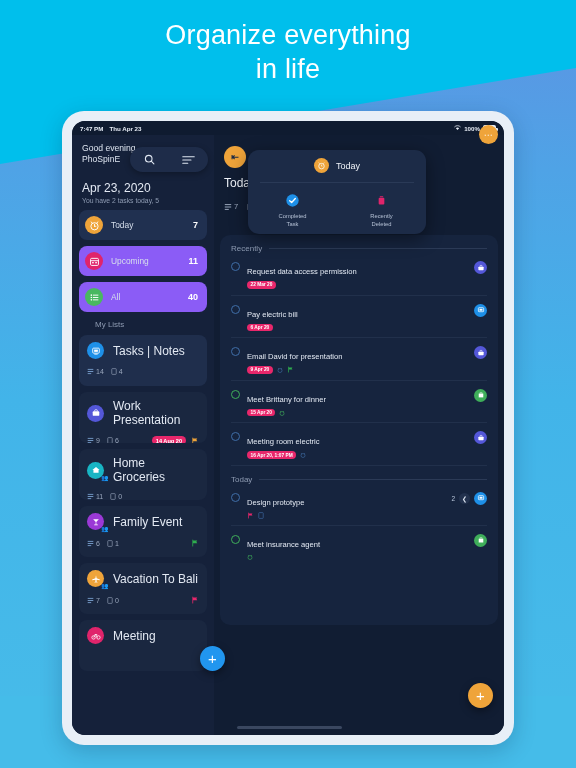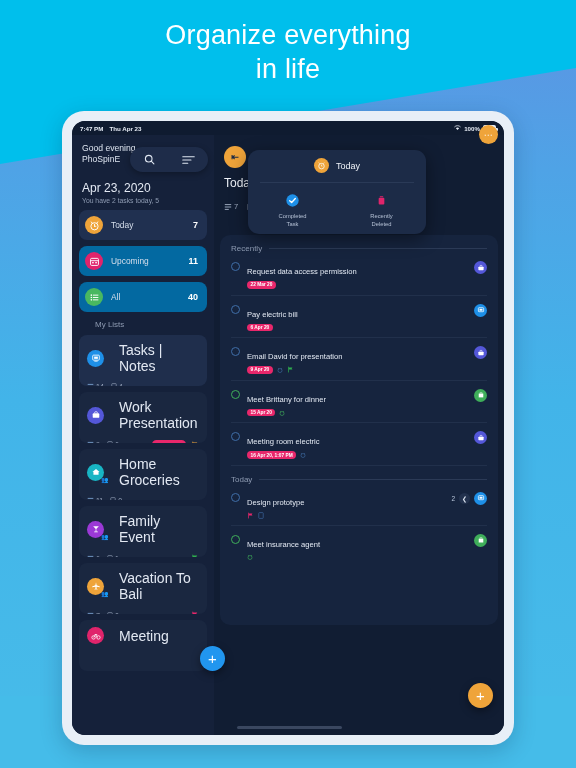--- a/index.html
+++ b/index.html
@@ -72,21 +72,21 @@
     position: absolute; left: 58px; top: 12px;
     width: 78px; height: 25px; background: #1e2c49; border-radius: 13px;
     display: flex; align-items: center; justify-content: space-around;
     box-shadow: 0 2px 6px rgba(0,0,0,.3);
   }
   .searchpill svg { display:block; }
   .datehead { margin-top: 16px; padding-left: 3px; color: #e3e9f3; font-size: 12px; }
   .subhead { padding-left: 3px; color: #8e9bb2; font-size: 6.8px; margin-top: 2px; }
 
   .navcard {
-    margin-top: 6px; height: 30px; background: #0369a1; border-radius: 8px;
+    margin-top: 6px; height: 30px; background: #8b5cf6; border-radius: 8px;
     display: flex; align-items: center; padding: 0 9px 0 6px; position: relative;
   }
   .navcard.sel { background: #203050; }
   .navicon {
     width: 18px; height: 18px; border-radius: 50%;
     display: flex; align-items: center; justify-content: center;
     color: #fff; flex: 0 0 auto;
   }
   .navlabel { flex: 1; margin-left: 8px; color: #d7dfec; font-size: 8.4px; }
   .navcount { color: #fff; font-size: 9px; font-weight: 700; }
@@ -98,21 +98,21 @@
     padding: 7px 8px; position: relative; overflow: hidden;
   }
   .listcard.sel { background: #1f2e4c; }
   .lc-top { display: flex; align-items: center; }
   .lc-icon {
     width: 17px; height: 17px; border-radius: 50%;
     display: flex; align-items: center; justify-content: center; color: #fff;
     flex: 0 0 auto; position: relative;
   }
   .lc-people { position:absolute; right:-5px; bottom:-2px; font-size:6px; color:#b9c6da; }
-  .lc-title { margin-left: 15px; color: #e2e8f2; font-size: 14px; }
+  .lc-title { margin-left: 9px; color: #e2e8f2; font-size: 12px; }
   .lc-bottom { display: flex; align-items: center; margin-top: 9px; gap: 7px; }
   .lc-stat { display: flex; align-items: center; gap: 2px; color: #9aa7bd; font-size: 7px; }
   .lc-right { margin-left: auto; display: flex; align-items: center; gap: 5px; }
   .pill-date {
     background: #e8276b; color: #fff; font-size: 5.6px; font-weight: 700;
     padding: 1.5px 4px; border-radius: 7px;
   }
 
   
   .main {

